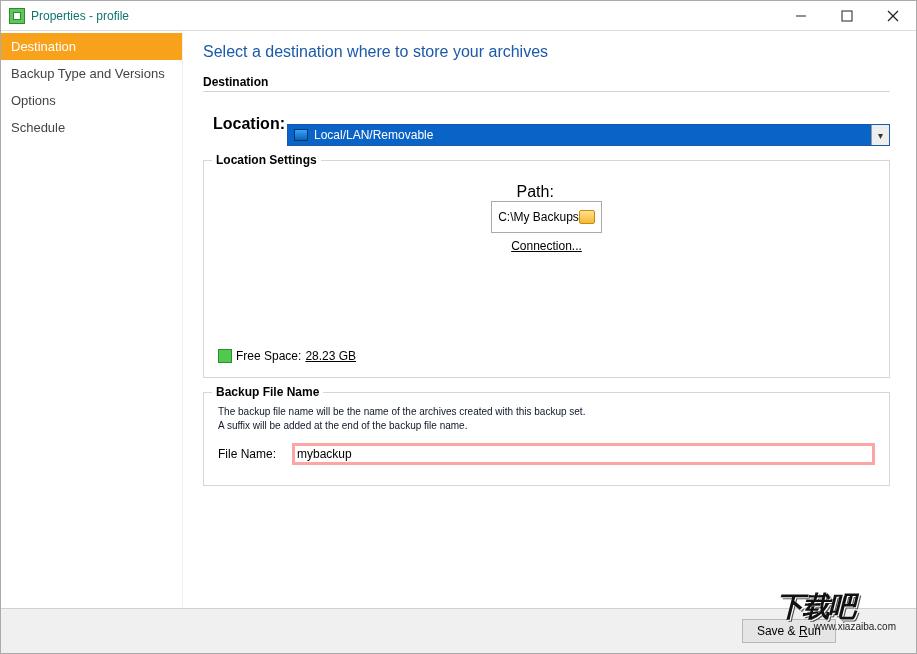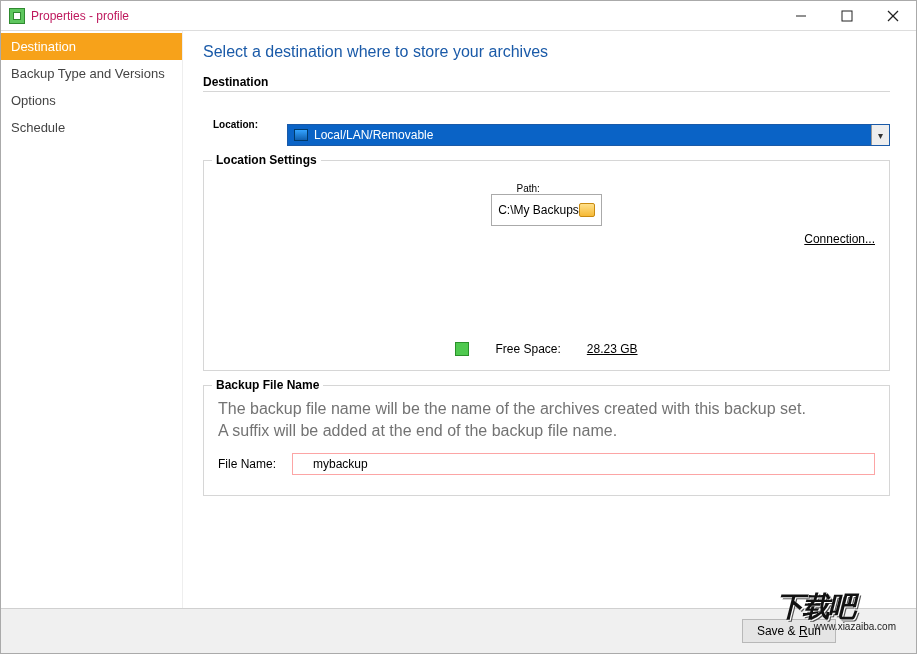--- a/index.html
+++ b/index.html
@@ -30,21 +30,21 @@
     }
     .titlebar .app-icon::after{
       content:"";
       position:absolute;
       top:3px;left:3px;right:3px;bottom:3px;
       background:#fff;
       border:1px solid #2f8a2f;
     }
     .titlebar .title {
       font-size: 12px;
-      color: #be185d;
+      color: #0f766e;
     }
     .win-buttons {
       margin-left: auto;
       display: flex;
       height: 100%;
     }
     .win-btn {
       width: 46px;
       display: flex;
       align-items: center;
@@ -105,21 +105,21 @@
       margin-bottom:2px;
     }
     .row {
       display: flex;
       align-items: center;
       margin: 6px 0;
     }
     .row-label {
       width: 74px;
       font-weight: bold;
-      font-size: 10px;
+      font-size: 16px;
     }
     .row-label-sm{width:60px;font-weight:normal;}
     .dropdown {
       flex: 1;
       display: flex;
       align-items: stretch;
       border: 1px solid #1a5aa8;
       height: 22px;
       margin-top: 22px;
     }
@@ -166,41 +166,41 @@
       background:linear-gradient(#ffe08a,#f6b935);
       border:1px solid #c98a10;
       border-radius:2px;
     }
     .link {
       color: #000;
       text-decoration: underline;
       cursor: default;
     }
     .conn-row{
-      display:flex;justify-content:flex-end;margin-top:4px;
+      display:flex;justify-content:center;margin-top:4px;
     }
     .free-row{
-      display:flex;align-items:center;gap:26px;margin-top:96px;justify-content:center;
+      display:flex;align-items:center;gap:4px;margin-top:96px;
     }
     .free-square{
       width:14px;height:14px;
       background:#4fc94f;
       border:1px solid #2a902a;
     }
     .hint{
-      color:#737373;
-      font-size:16px;
+      color:#0f172a;
+      font-size:10px;
       line-height:1.4;
       margin-bottom:10px;
     }
     .filename-input{
       flex:1;
       height:22px;
-      border:1px solid #fca5a5;
-      padding:0 20px;
+      border:3px solid #fca5a5;
+      padding:0 2px;
       font-size:12px;
     }
     .footer{
       position:absolute;
       bottom:0;left:0;right:0;
       height:45px;
       background:#f0f0f0;
       border-top:1px solid #d0d0d0;
       display:flex;
       align-items:center;

